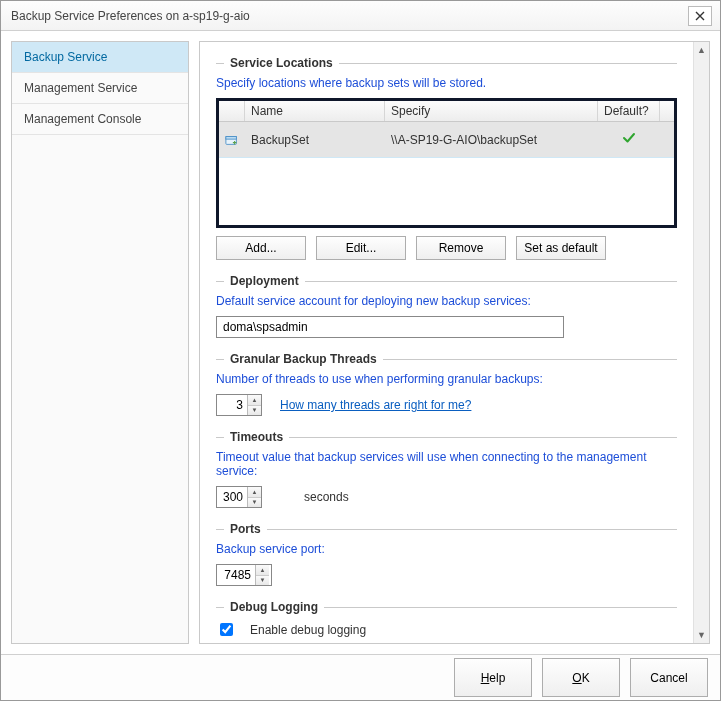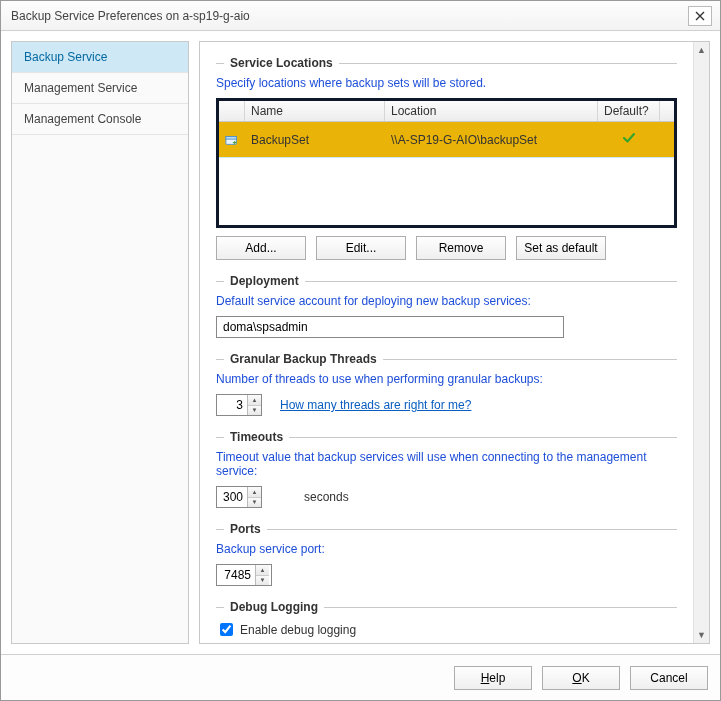--- a/index.html
+++ b/index.html
@@ -129,21 +129,21 @@
     padding:3px 6px;
     border-right:1px solid #d6d6d6;
   }
   .gh-icon { width:26px; border-right:1px solid #d6d6d6; }
   .gh-name { width:140px; }
   .gh-loc { flex:1; }
   .gh-def { width:62px; text-align:left;}
   .gh-end { width:14px; border-right:none;}
   .grid-row {
     display:flex;
-    background:#eab308;
+    background:#e5e5e5;
     border-bottom:1px solid #cfe8f6;
     align-items:center;
     height:36px;
   }
   .gc { padding:2px 6px; font-size:12px;}
   .gc-icon { width:26px; display:flex;align-items:center;justify-content:center;}
   .gc-name { width:140px;}
   .gc-loc { flex:1;}
   .gc-def { width:62px; text-align:center; color:#2fa52f;font-weight:bold;}
   .gc-end { width:14px;}
@@ -190,36 +190,36 @@
     flex:1;display:flex;align-items:center;justify-content:center;
     font-size:6px;color:#555;cursor:pointer;
     background:linear-gradient(#fafafa,#e8e8e8);
   }
   .spin-btns div:first-child{border-bottom:1px solid #ccc;}
 
   .inline-row { display:flex; align-items:center; gap:18px; }
   a.help-link { color:#0a5ec0; font-size:12px; text-decoration:underline; cursor:pointer;}
   .unit { margin-left:24px; }
 
-  .chk-row { display:flex; align-items:center; gap:4px; }
+  .chk-row { display:flex; align-items:center; gap:14px; }
   .chk-row input { width:13px;height:13px; }
 
   .footer {
     position:absolute;
     left:0;right:0;bottom:0;height:46px;
     border-top:1px solid #d0d0d0;
     display:flex;
     align-items:center;
     justify-content:flex-end;
     gap:10px;
     padding:0 12px;
     background:#fdfdfd;
   }
   .fbtn {
-    width:78px;height:24px;
+    width:78px;height:39px;
     border:1px solid #adadad;
     background:linear-gradient(#fefefe,#efefef);
     font-size:12px;cursor:pointer;
   }
   .fbtn .ul { text-decoration: underline; }
 </style>
 </head>
 <body>
 
 <div class="titlebar">
@@ -243,21 +243,21 @@
 
       <div class="group">
         <div class="group-header">
             <span class="gh-title">Service Locations</span>
           </div>
         <div class="desc">Specify locations where backup sets will be stored.</div>
         <div class="grid-box">
           <div class="grid-head">
             <div class="gh-icon"></div>
             <div class="gh-cell gh-name">Name</div>
-            <div class="gh-cell gh-loc">Location</div>
+            <div class="gh-cell gh-loc">Specify</div>
             <div class="gh-cell gh-def">Default?</div>
             <div class="gh-end"></div>
           </div>
           <div class="grid-row">
             <div class="gc gc-icon">
               <svg width="16" height="14" viewBox="0 0 16 14">
                 <rect x="1" y="3" width="12" height="9" rx="1" fill="#e8f3fb" stroke="#4a8fc7"></rect>
                 <rect x="1" y="3" width="12" height="3" fill="#bcdcf2" stroke="#4a8fc7"></rect>
                 <path d="M9 10 L13 10 M11 8 L11 12" stroke="#5aa14d" stroke-width="1.2"></path>
               </svg>

